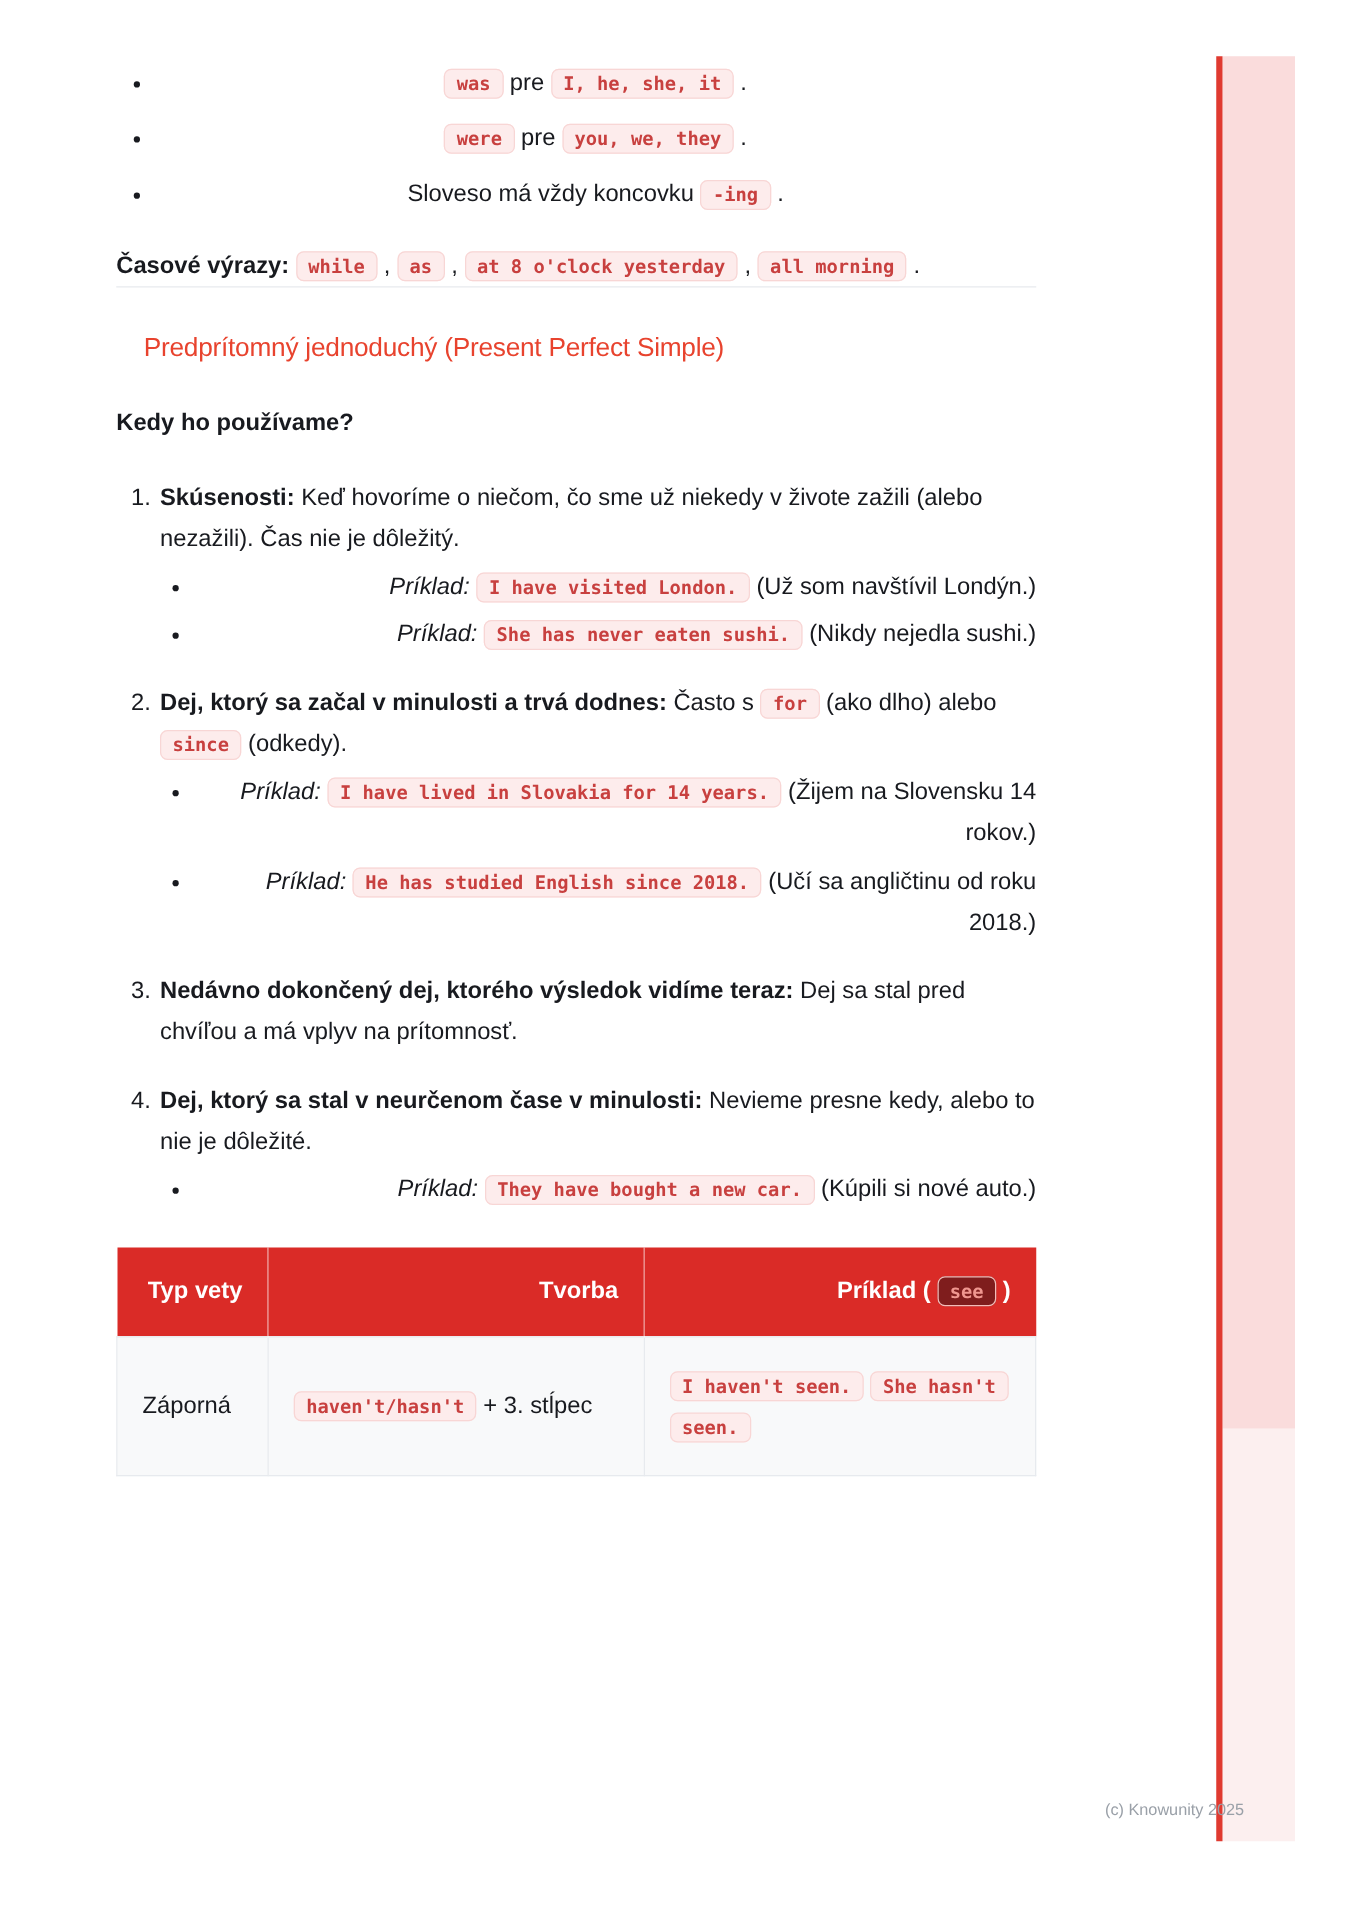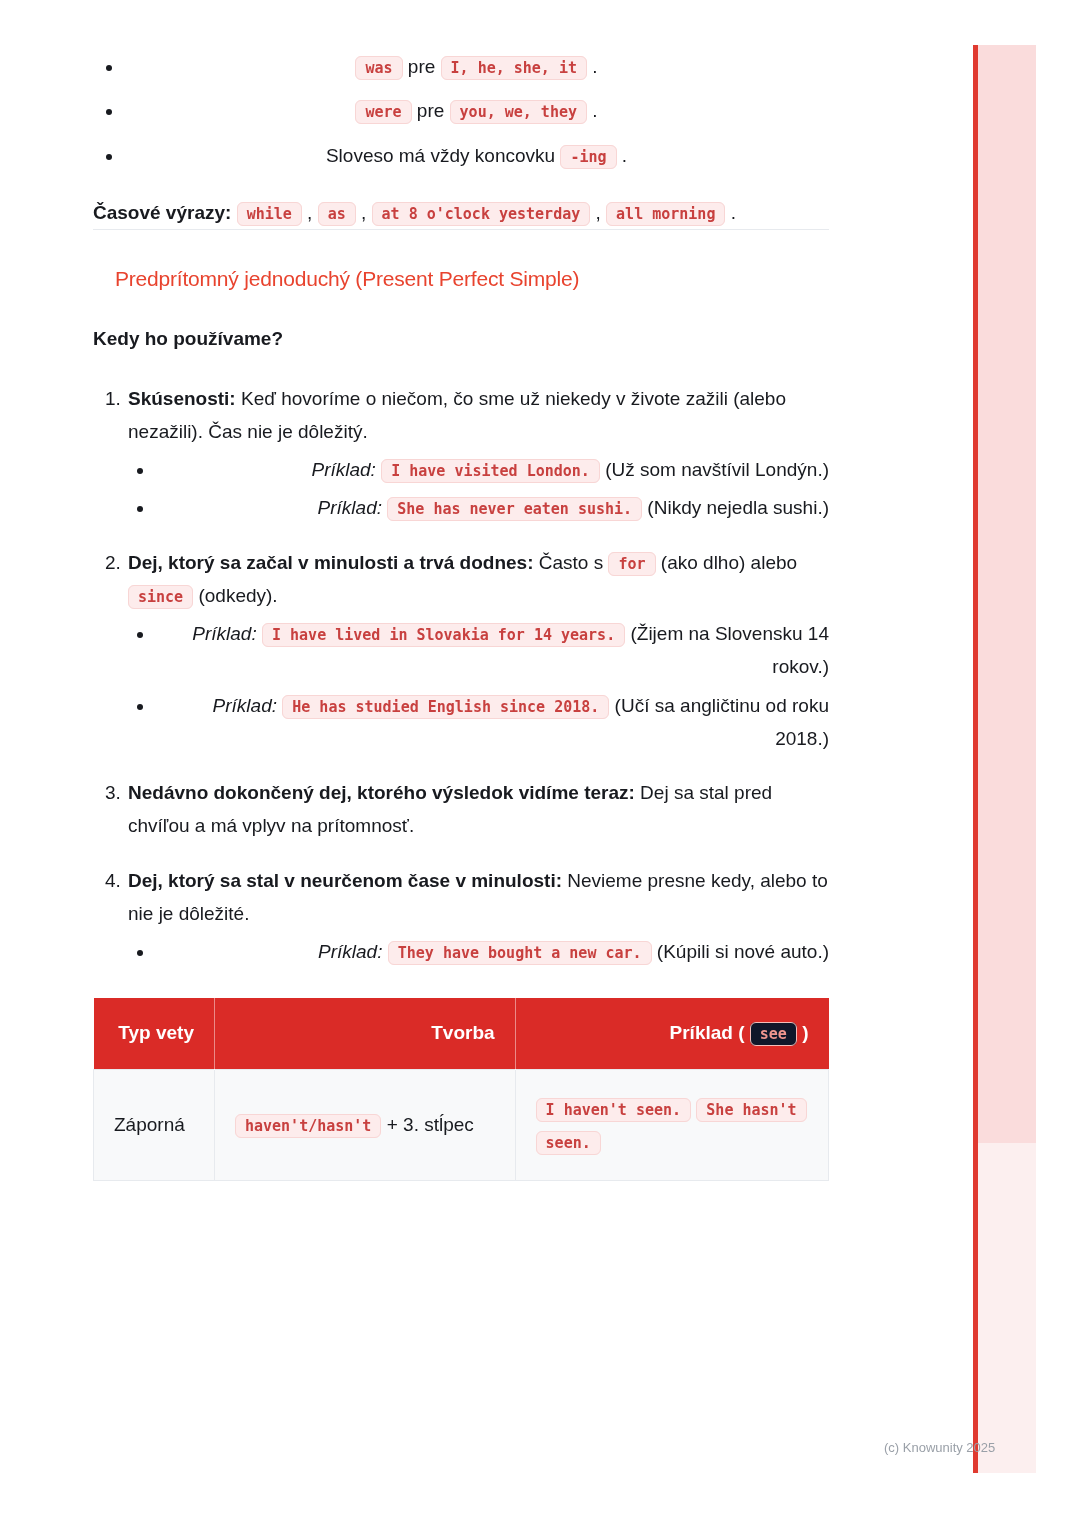--- a/index.html
+++ b/index.html
@@ -32,21 +32,21 @@
   strong { font-weight:700; }
   .chip {
     font-family:"DejaVu Sans Mono","Liberation Mono",monospace;
     font-weight:700; font-size:15px; line-height:1.35;
     background:var(--chip-bg,#fdecec); color:var(--chip-text,#c8403f);
     border:1px solid var(--chip-border,#f8d6d5);
     border-radius:6px; padding:2px 9px;
     box-decoration-break:clone; -webkit-box-decoration-break:clone;
   }
   .chip--onred {
-    background:#0f172a; border-color:#f3bdb9; color:#ef968f;
+    background:#7f1d1d; border-color:#f3bdb9; color:#ef968f;
   }
   table.ttable { border-collapse:collapse; width:100%; margin-top:30px; }
   .ttable th {
     background:var(--table-red,#da2b27); color:#ffffff; text-align:right;
     font-size:19px; font-weight:700; padding:21px 20px; vertical-align:middle;
     line-height:1.5;
   }
   .ttable th + th { border-left:1px solid rgba(255,255,255,0.45); }
   .ttable td {
     background:var(--row-bg,#f8f9fa); padding:22px 20px;

